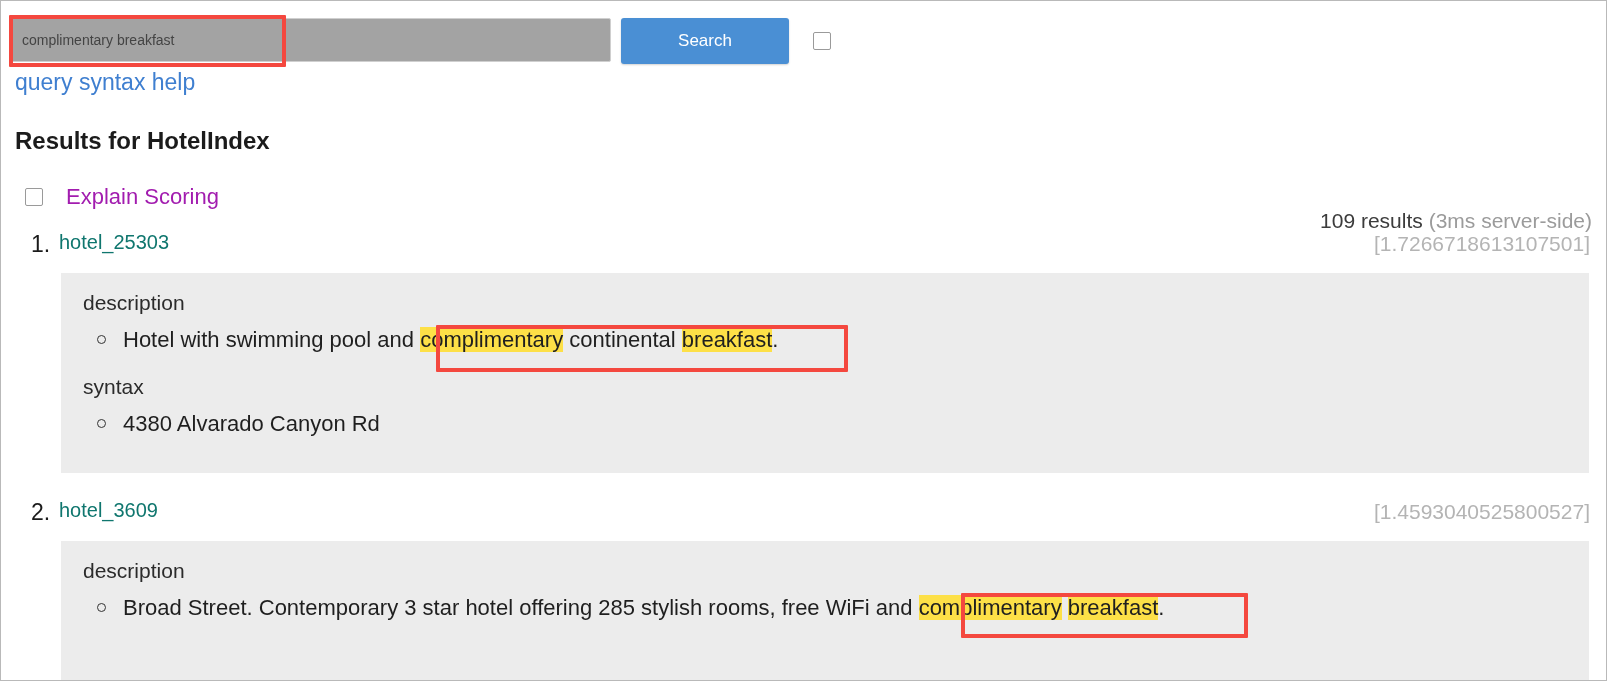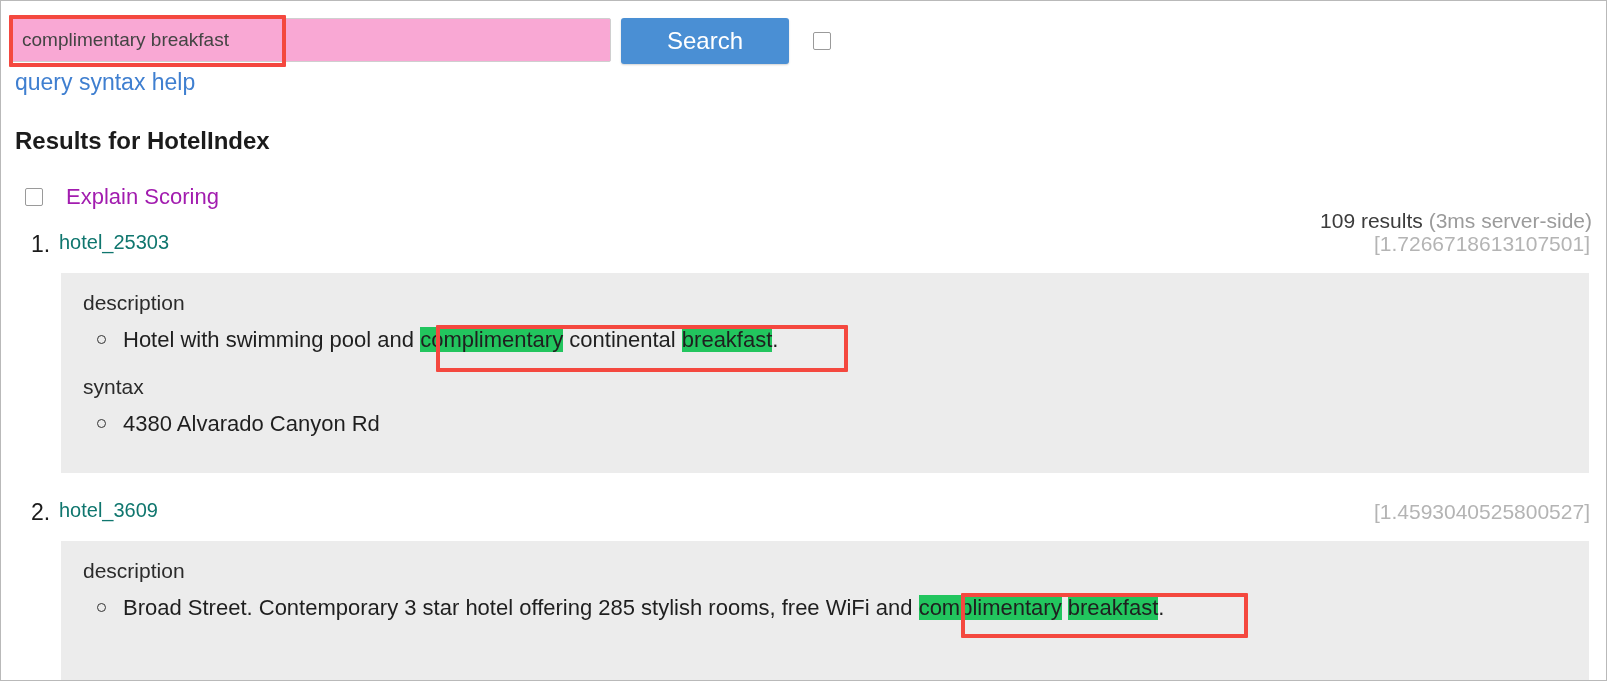--- a/index.html
+++ b/index.html
@@ -34,37 +34,37 @@
     display: flex;
     align-items: flex-start;
     height: 46px;
   }
   .search-input {
     width: 602px;
     height: 44px;
     box-sizing: border-box;
     border: 1px solid #cfcfcf;
     border-radius: 2px;
-    background: #f9a8d4;
+    background: #a3a3a3;
     font-family: "Liberation Sans", sans-serif;
-    font-size: 19px;
+    font-size: 14px;
     color: #444;
     padding: 0 12px;
     outline: none;
   }
   .search-button {
     margin-left: 10px;
     width: 168px;
     height: 46px;
     background: #4a8fd4;
     border: none;
     border-radius: 3px;
     color: #ffffff;
     font-family: "Liberation Sans", sans-serif;
-    font-size: 24px;
+    font-size: 17px;
     cursor: pointer;
     box-shadow: 0 1px 2px rgba(0,0,0,0.18);
   }
   .adv-wrap {
     margin-left: 24px;
     display: flex;
     align-items: center;
     height: 46px;
   }
   .cbox {
@@ -194,21 +194,21 @@
     position: absolute;
     left: -26px;
     top: 12px;
     width: 9px;
     height: 9px;
     border: 1.4px solid #333;
     border-radius: 50%;
     box-sizing: border-box;
   }
   mark {
-    background: #22c55e;
+    background: #fde047;
     color: #1f1f1f;
     padding: 0;
   }
 
   
   .anno {
     position: absolute;
     border: 4px solid #f4483f;
     box-sizing: border-box;
     pointer-events: none;

